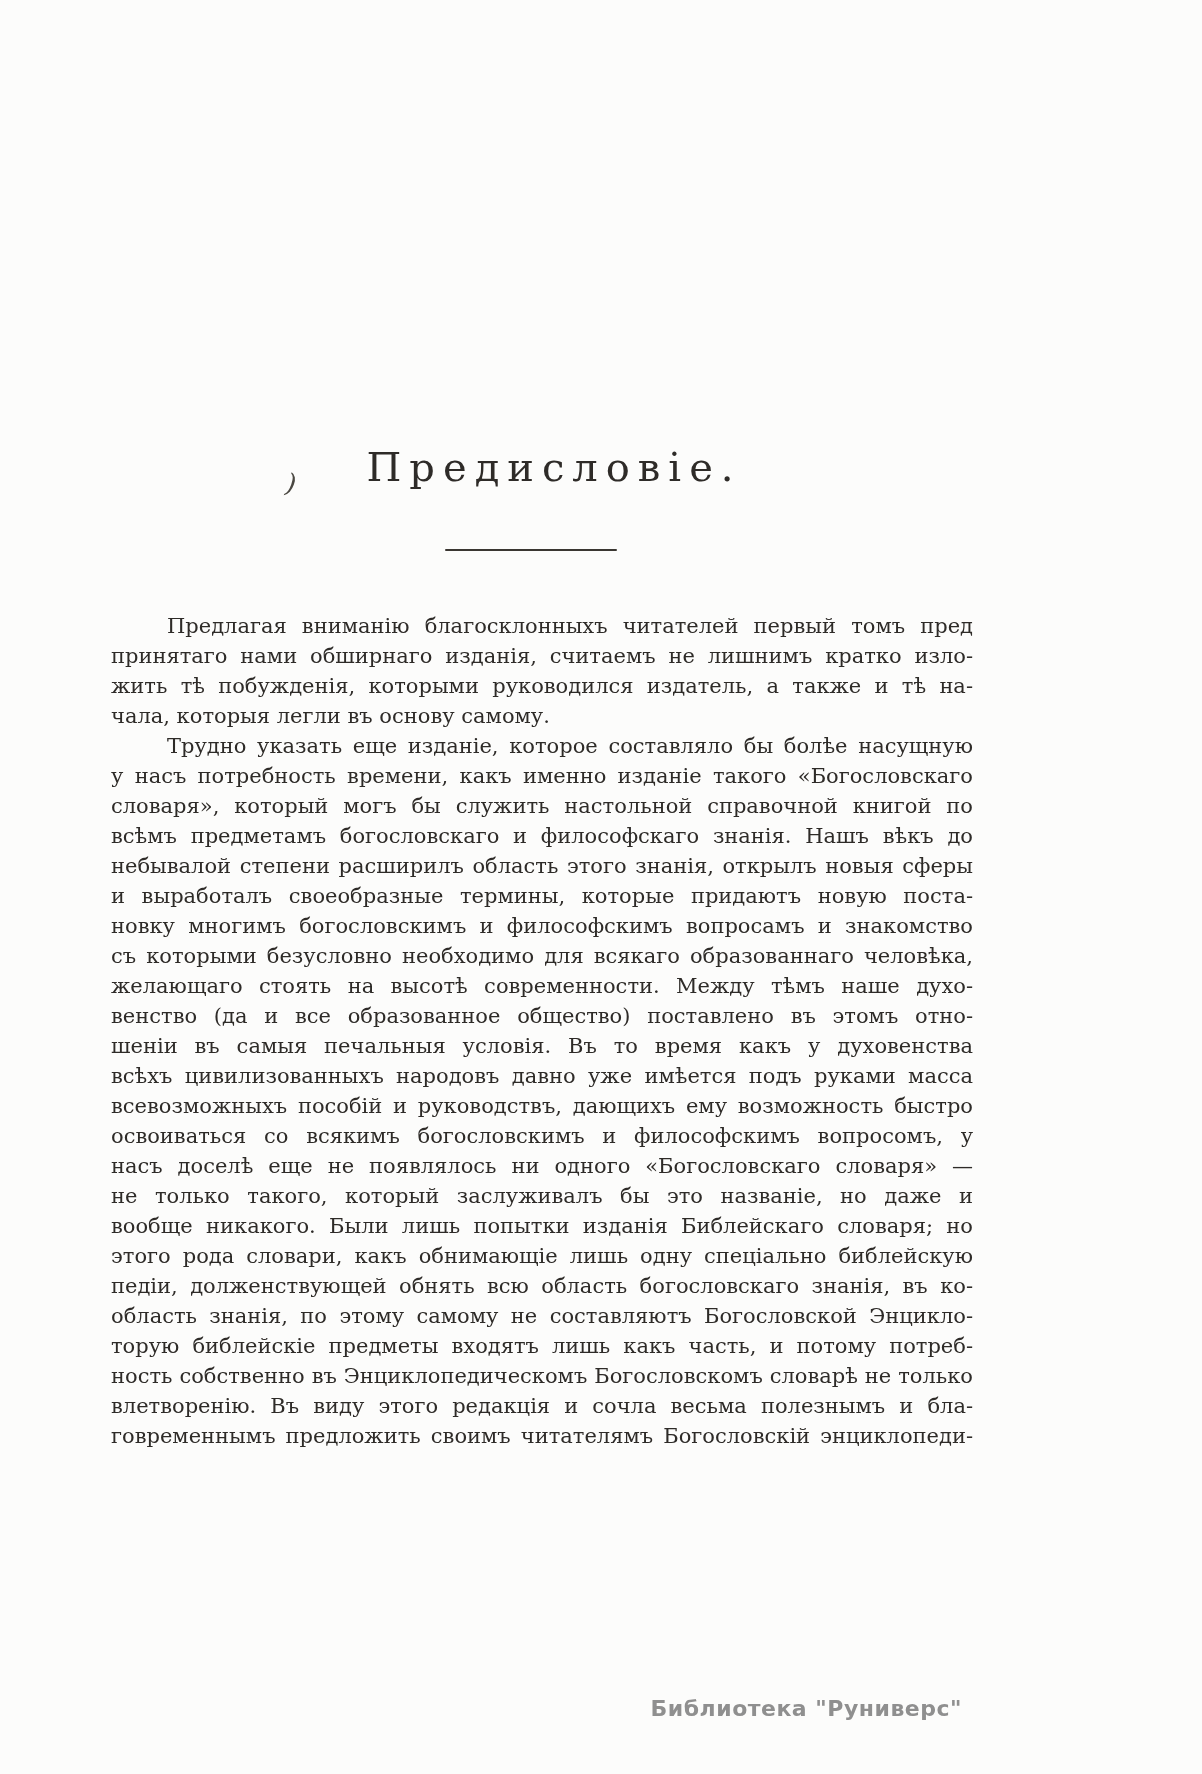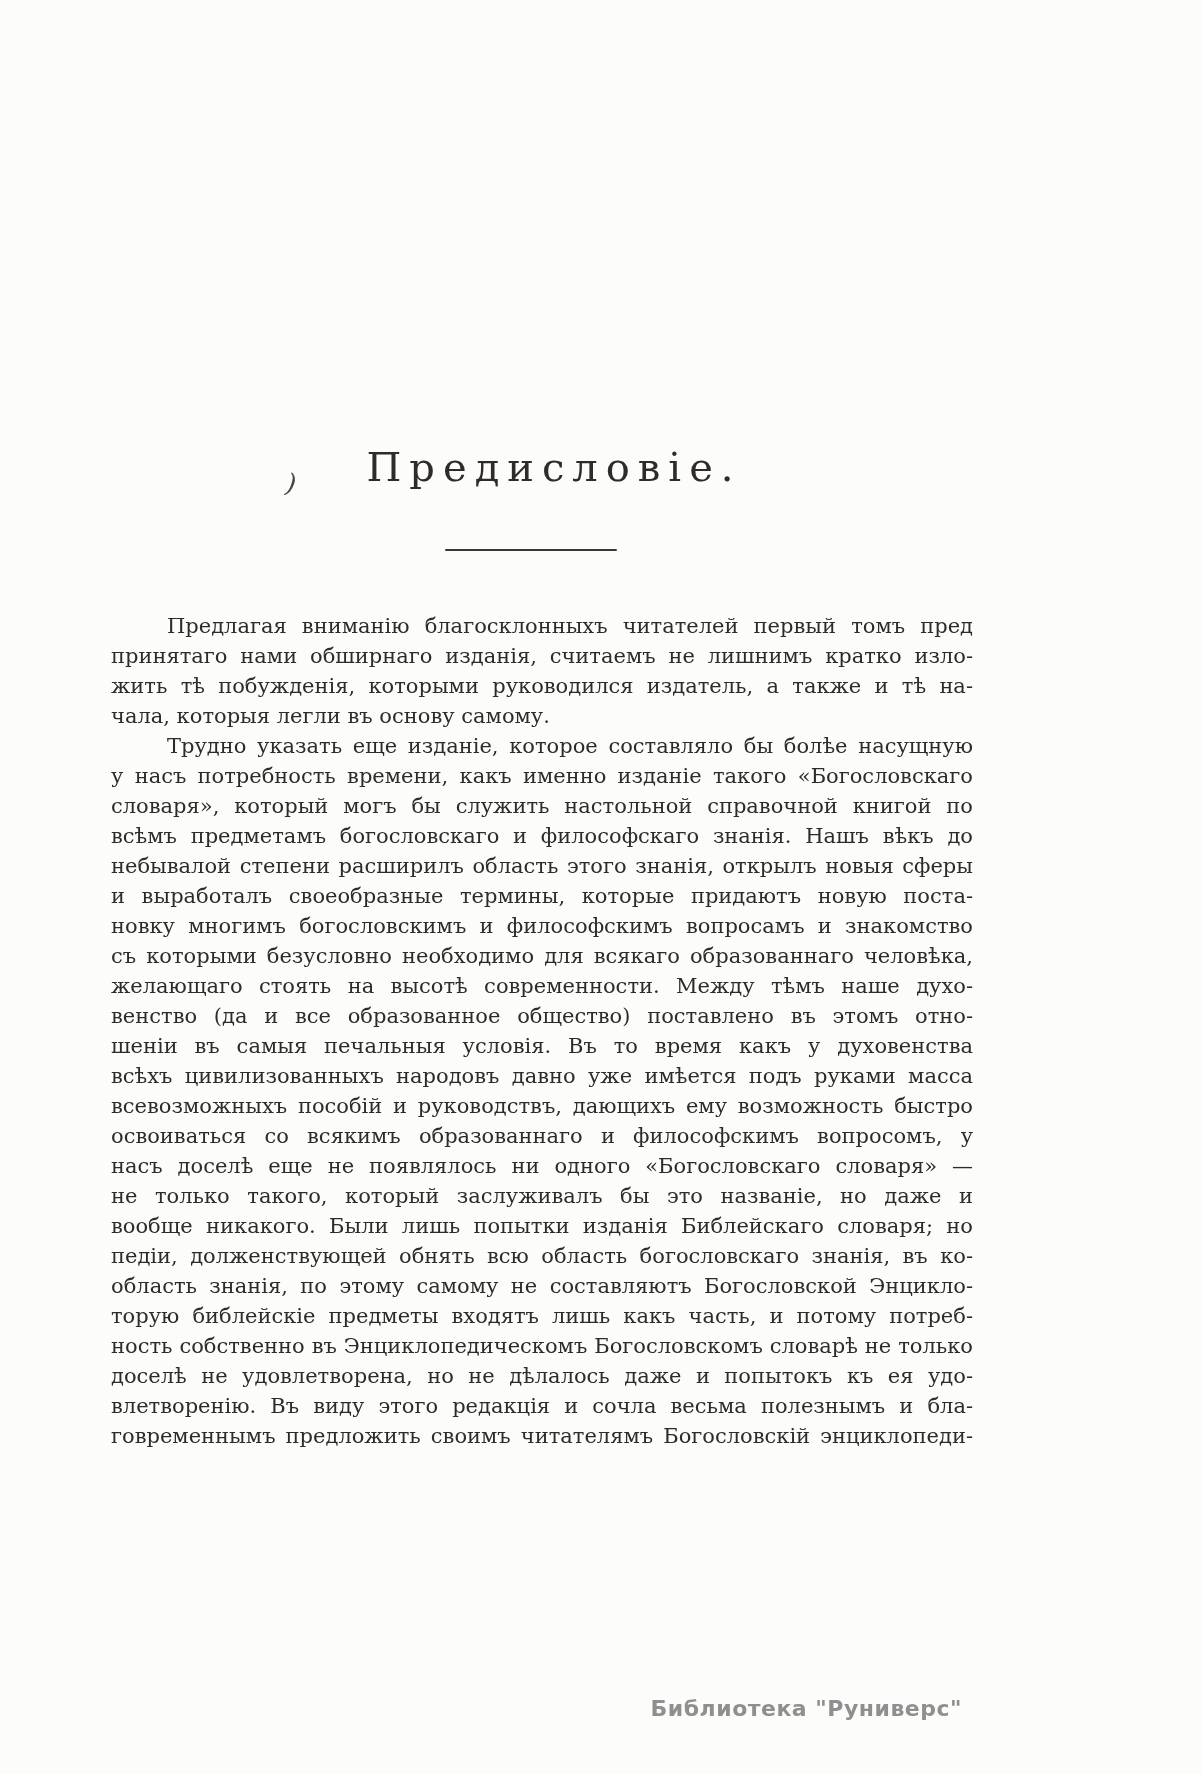--- a/index.html
+++ b/index.html
@@ -111,28 +111,28 @@
         <div class="line">всѣмъ предметамъ богословскаго и философскаго знанія. Нашъ вѣкъ до</div>
         <div class="line">небывалой степени расширилъ область этого знанія, открылъ новыя сферы</div>
         <div class="line">и выработалъ своеобразные термины, которые придаютъ новую поста-</div>
         <div class="line">новку многимъ богословскимъ и философскимъ вопросамъ и знакомство</div>
         <div class="line">съ которыми безусловно необходимо для всякаго образованнаго человѣка,</div>
         <div class="line">желающаго стоять на высотѣ современности. Между тѣмъ наше духо-</div>
         <div class="line">венство (да и все образованное общество) поставлено въ этомъ отно-</div>
         <div class="line">шеніи въ самыя печальныя условія. Въ то время какъ у духовенства</div>
         <div class="line">всѣхъ цивилизованныхъ народовъ давно уже имѣется подъ руками масса</div>
         <div class="line">всевозможныхъ пособій и руководствъ, дающихъ ему возможность быстро</div>
-        <div class="line">освоиваться со всякимъ образованнаго и философскимъ вопросомъ, у</div>
+        <div class="line">освоиваться со всякимъ богословскимъ и философскимъ вопросомъ, у</div>
         <div class="line">насъ доселѣ еще не появлялось ни одного «Богословскаго словаря» —</div>
         <div class="line">не только такого, который заслуживалъ бы это названіе, но даже и</div>
         <div class="line">вообще никакого. Были лишь попытки изданія Библейскаго словаря; но</div>
+        <div class="line">этого рода словари, какъ обнимающіе лишь одну спеціально библейскую</div>
         <div class="line">педіи, долженствующей обнять всю область богословскаго знанія, въ ко-</div>
         <div class="line">область знанія, по этому самому не составляютъ Богословской Энцикло-</div>
         <div class="line">торую библейскіе предметы входятъ лишь какъ часть, и потому потреб-</div>
         <div class="line">ность собственно въ Энциклопедическомъ Богословскомъ словарѣ не только</div>
-        <div class="line">доселѣ не удовлетворена, но не дѣлалось даже и попытокъ къ ея удо-</div>
         <div class="line">влетворенію. Въ виду этого редакція и сочла весьма полезнымъ и бла-</div>
         <div class="line">говременнымъ предложить своимъ читателямъ Богословскій энциклопеди-</div>
       </div>
     </div>
 
   <div class="watermark">Библиотека "Руниверс"</div>
 </div>
 
 </body></html>

